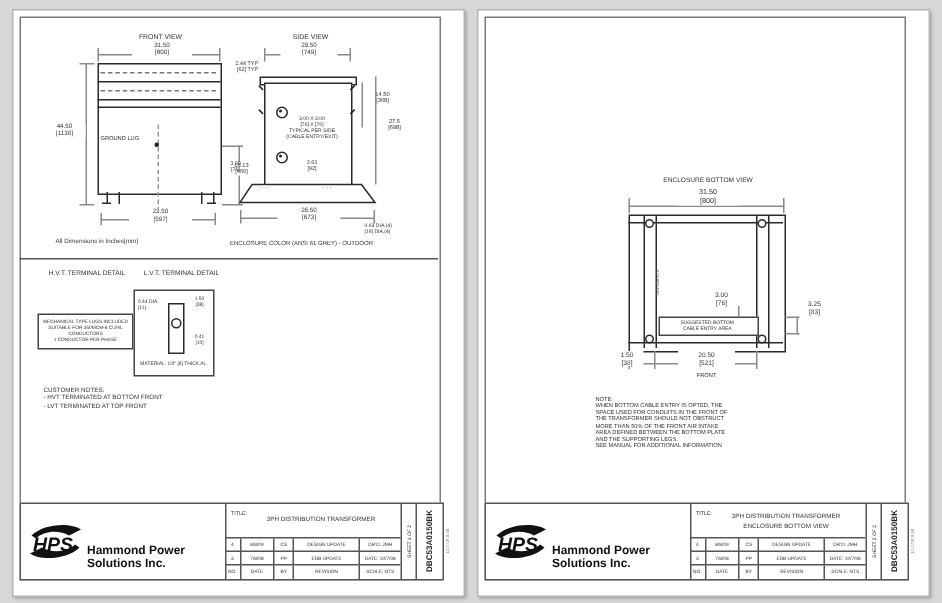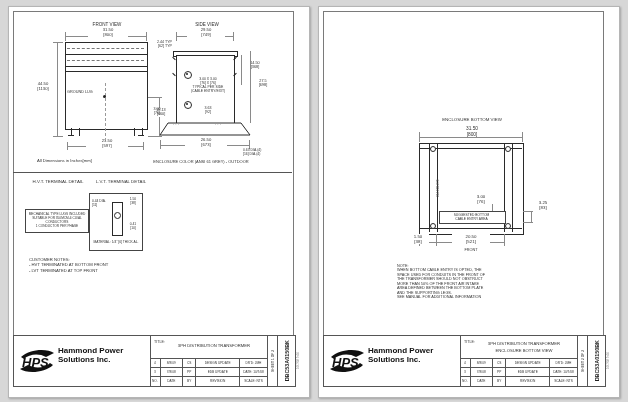--- a/index.html
+++ b/index.html
@@ -16,21 +16,21 @@
   .ol{background:#2a2a2a}
   .box{position:absolute;border:1px solid #2a2a2a;background:#fff}
   .dashl{position:absolute;height:0;border-top:1px dashed #777}
   .dashv{position:absolute;width:0;border-left:1px dashed #999}
   .circ{position:absolute;border:1px solid #2a2a2a;border-radius:50%;background:#fff}
   .dot{position:absolute;border-radius:50%;background:#222}
   .vt{writing-mode:vertical-rl;transform:rotate(180deg);text-align:center}
   .lbl{background:#fff;padding:0 1px}
   .tb{position:absolute;left:4px;top:328px;width:281px;height:50px;border:1px solid #555;background:#fff}
   .tb .logo-cell{position:absolute;left:0;top:0;width:136px;height:50px;border-right:1px solid #555}
-  .tb .company{position:absolute;left:44px;top:11px;font-size:8px;font-weight:bold;line-height:1.1;white-space:pre-line;color:#111}
+  .tb .company{position:absolute;left:44px;top:27px;font-size:8px;font-weight:bold;line-height:1.1;white-space:pre-line;color:#111}
   .revrow{position:absolute;left:136px;width:117px;height:9px;display:flex;border-top:1px solid #555}
   .revrow .cell{border-left:1px solid #555;font-size:3.2px;line-height:9px;text-align:center;
                 overflow:hidden;white-space:nowrap;color:#333}
   .revrow .cell:first-child{border-left:none}
   .strip{position:absolute;top:0;height:50px;border-left:1px solid #555;display:flex;align-items:center;justify-content:center}
   .tri{position:absolute;width:4px;height:1px;background:#222}
 </style>
 </head>
 <body>
 

